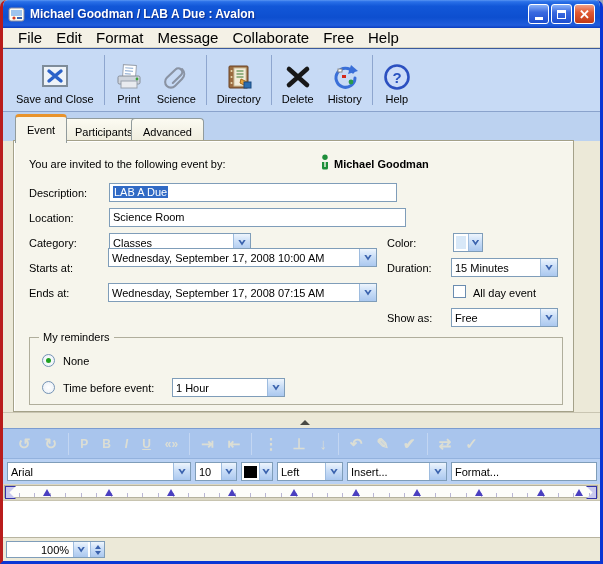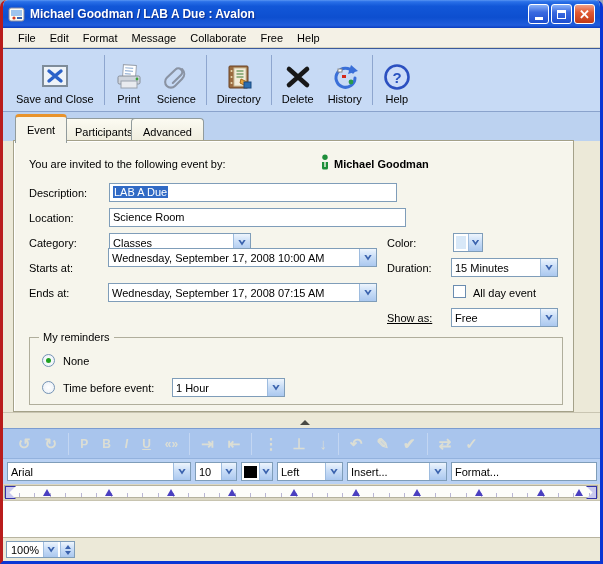--- a/index.html
+++ b/index.html
@@ -23,21 +23,21 @@
   .winbtn{ width:21px; height:20px; border:1px solid #fff; border-radius:3px;
     display:flex; align-items:center; justify-content:center;
     background:linear-gradient(180deg,#8ab2f8,#3a6ae0 40%,#1d4ed0); }
   .winbtn.close{ background:linear-gradient(180deg,#f0a088,#e25a33 40%,#c03a17); }
   .glyph-min{ width:8px; height:3px; background:#fff; margin-top:9px; }
   .glyph-max{ width:9px; height:9px; border:1px solid #fff; border-top:3px solid #fff; }
   .glyph-close{ color:#fff; font-size:13px; font-weight:bold; line-height:1; }
   
   .menubar{ position:absolute; left:0; top:28px; width:597px; height:20px; background:#f4f1e6;
     display:flex; align-items:center; padding-left:9px; gap:2px; border-bottom:1px solid #d8d4c0;}
-  .menu-item{ font-size:11px; padding:2px 6px; color:#000; }
+  .menu-item{ font-size:15px; padding:2px 6px; color:#000; }
   
   .toolbar{ position:absolute; left:0; top:48px; width:597px; height:64px;
     background:#c7daf5; border-top:1px solid #3a5a9c; border-bottom:1px solid #8aa3cc;
     display:flex; align-items:stretch; padding:2px 4px 2px 6px;}
   .tb-btn{ display:flex; flex-direction:column; align-items:center; justify-content:flex-end;
     padding:2px 7px 4px; font-size:11px; color:#000; }
   .tb-btn svg{ display:block; margin-bottom:2px; }
   .tb-sep{ width:1px; background:#8ea6cf; margin:4px 3px; }
   
   .tabstrip{ position:absolute; left:0; top:112px; width:597px; height:29px; background:#bcd2f0; }
@@ -99,21 +99,21 @@
   .rl-marker{ position:absolute; top:0; width:11px; height:13px; background:#c9c9ee; border:1px solid #3333aa; }
   .rl-marker.left{ left:0; clip-path:polygon(100% 0,0 0,0 100%,100% 100%,40% 50%); }
   .rl-marker.right{ right:0; clip-path:polygon(0 0,100% 0,100% 100%,0 100%,60% 50%); }
   
   .bodyarea{ position:absolute; left:0; top:500px; width:597px; height:37px; background:#fff;
     border-top:1px solid #c8c4b0; }
   .statusbar{ position:absolute; left:0; top:537px; width:597px; height:21px; background:#ece9d8;
     border-top:1px solid #b8b4a0; }
   .zoomctl{ position:absolute; left:3px; top:3px; height:17px; background:#fff;
     border:1px solid #7f9db9; display:flex; align-items:center; font-size:11px; }
-  .zoomctl .zval{ padding:0 4px; }
+  .zoomctl .zval{ padding:0 4px;margin-left:30px; }
   .zoom-arrow{ width:15px; align-self:stretch; background:linear-gradient(180deg,#eef5fd,#cadef7 45%,#abc8ef);
     border-left:1px solid #9ebcdf; display:flex; align-items:center; justify-content:center; }
   .zoom-arrow::after{ content:""; width:8px; height:6px; background:#3a62ad;
     clip-path:polygon(0 0,50% 100%,100% 0,76% 0,50% 52%,24% 0); }
   .zoom-spin{ width:14px; align-self:stretch; margin-left:2px; border-left:1px solid #9ebcdf;
     background:linear-gradient(180deg,#eef5fd,#cadef7 45%,#abc8ef);
     display:flex; flex-direction:column; align-items:center; justify-content:center; gap:2px;}
   .tri-up{ width:0;height:0;border-left:3px solid transparent;border-right:3px solid transparent;border-bottom:4px solid #3a62ad;}
   .tri-dn{ width:0;height:0;border-left:3px solid transparent;border-right:3px solid transparent;border-top:4px solid #3a62ad;}
 </style>
@@ -272,21 +272,21 @@
     </div>
 
     <span class="lbl" style="left:15px; top:146px;">Ends at:</span>
     <div class="combo" style="left:94px; top:142px; width:269px;">
       <span class="cval">Wednesday, September 17, 2008 07:15 AM</span>
       <span class="arrow"></span>
     </div>
     <span class="checkbox" style="left:439px; top:144px;"></span>
     <span class="lbl" style="left:459px; top:146px;">All day event</span>
 
-    <span class="lbl" style="left:373px; top:171px;text-decoration:underline;">Show as:</span>
+    <span class="lbl" style="left:373px; top:171px;">Show as:</span>
     <div class="combo" style="left:437px; top:167px; width:107px;">
       <span class="cval">Free</span>
       <span class="arrow"></span>
     </div>
 
     <div class="groupbox">
       <span class="legend">My reminders</span>
       <span class="radio sel" style="left:12px; top:16px;"></span>
       <span class="lbl" style="left:33px; top:17px;">None</span>
       <span class="radio" style="left:12px; top:43px;"></span>

